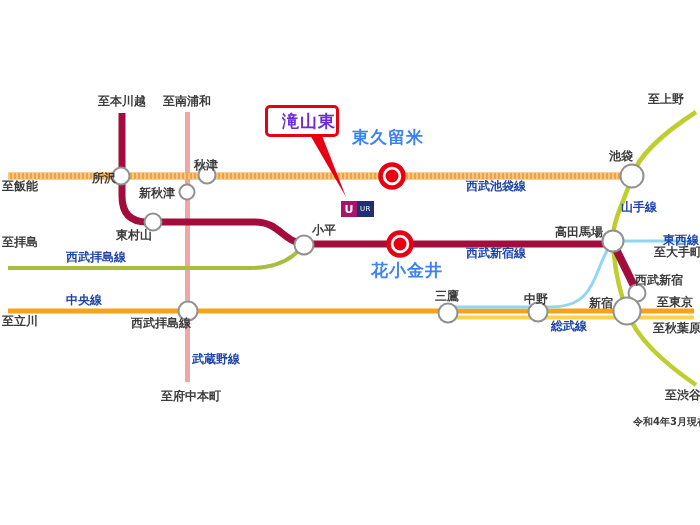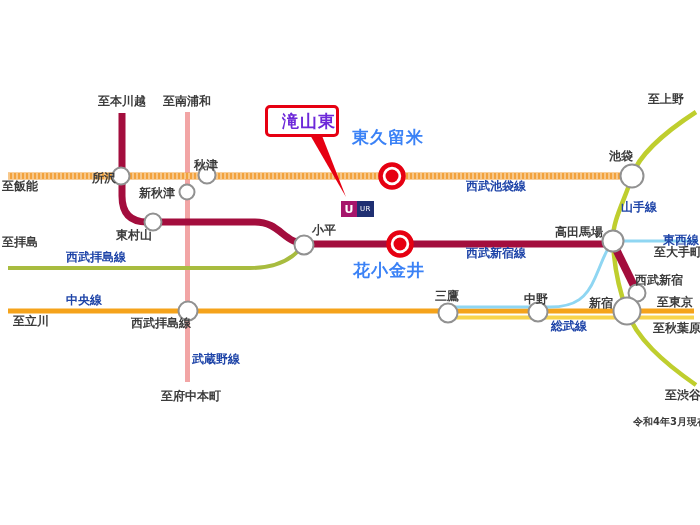--- a/index.html
+++ b/index.html
@@ -68,21 +68,21 @@
       <circle cx="392" cy="176" r="6.5" fill="#e60012"></circle>
       <circle cx="400" cy="244" r="11.5" fill="#ffffff" stroke="#e60012" stroke-width="4.5"></circle>
       <circle cx="400" cy="244" r="6.5" fill="#e60012"></circle>
     </g>
   </svg>
 
   <div class="lbl" style="left:98px;top:95px">至本川越</div>
   <div class="lbl" style="left:163px;top:95px">至南浦和</div>
   <div class="lbl" style="left:2px;top:180px">至飯能</div>
   <div class="lbl" style="left:2px;top:236px">至拝島</div>
-  <div class="lbl" style="left:13px;top:315px">至立川</div>
+  <div class="lbl" style="left:2px;top:315px">至立川</div>
   <div class="lbl" style="left:161px;top:390px">至府中本町</div>
   <div class="lbl" style="left:648px;top:93px">至上野</div>
   <div class="lbl" style="left:654px;top:246px">至大手町</div>
   <div class="lbl" style="left:657px;top:296px">至東京</div>
   <div class="lbl" style="left:653px;top:322px">至秋葉原</div>
   <div class="lbl" style="left:665px;top:389px">至渋谷</div>
 
   <div class="lbl line-lbl" style="left:466px;top:180px">西武池袋線</div>
   <div class="lbl line-lbl" style="left:466px;top:247px">西武新宿線</div>
   <div class="lbl line-lbl" style="left:66px;top:251px">西武拝島線</div>
@@ -99,21 +99,21 @@
   <div class="lbl" style="left:312px;top:224px">小平</div>
   <div class="lbl" style="left:131px;top:317px">西武拝島線</div>
   <div class="lbl" style="left:435px;top:290px">三鷹</div>
   <div class="lbl" style="left:524px;top:293px">中野</div>
   <div class="lbl" style="left:589px;top:297px">新宿</div>
   <div class="lbl" style="left:555px;top:226px">高田馬場</div>
   <div class="lbl" style="left:609px;top:150px">池袋</div>
   <div class="lbl" style="left:635px;top:274px">西武新宿</div>
 
   <div class="lbl big-red" style="left:352px;top:131px">東久留米</div>
-  <div class="lbl big-red" style="left:353px;top:264px">花小金井</div>
+  <div class="lbl big-red" style="left:371px;top:264px">花小金井</div>
 
   <div class="callout">
     <span>滝山東</span>
   </div>
 
   <div class="ur">
     <div class="ur-left">U</div>
     <div class="ur-right">UR</div>
   </div>
 

